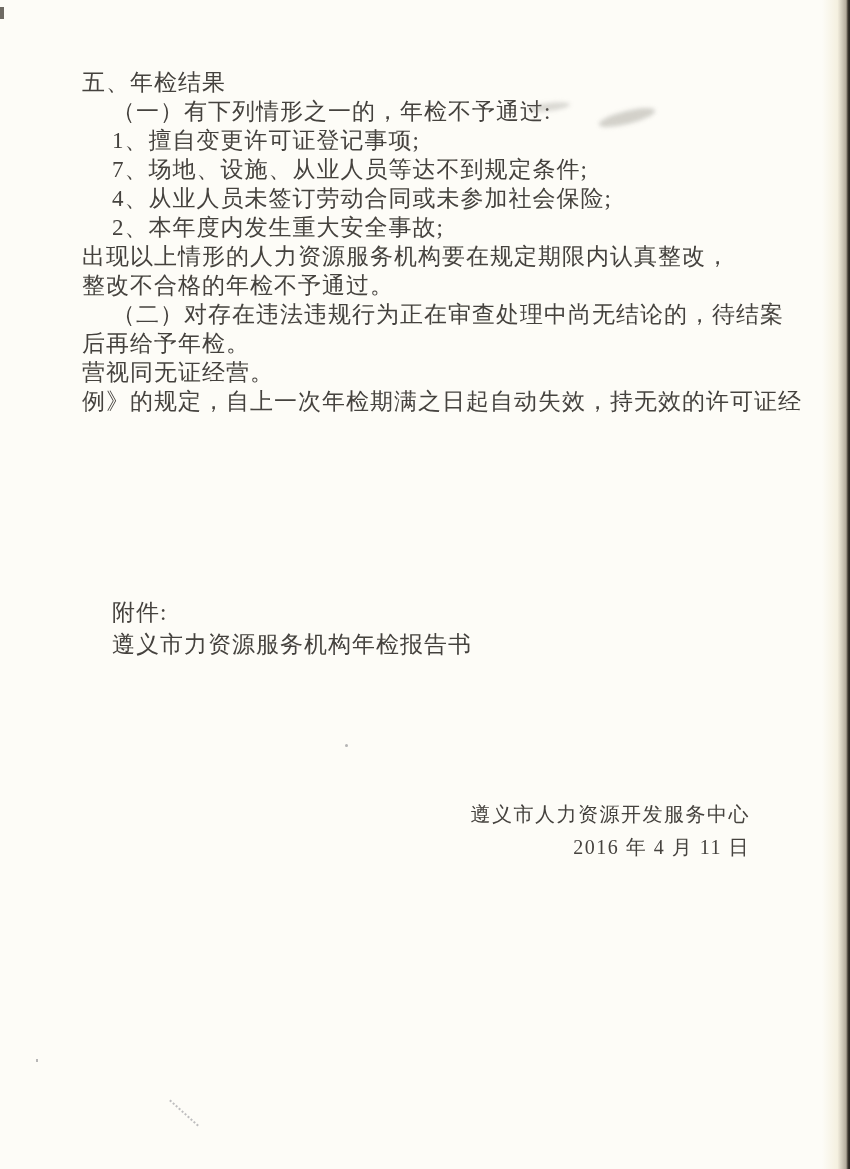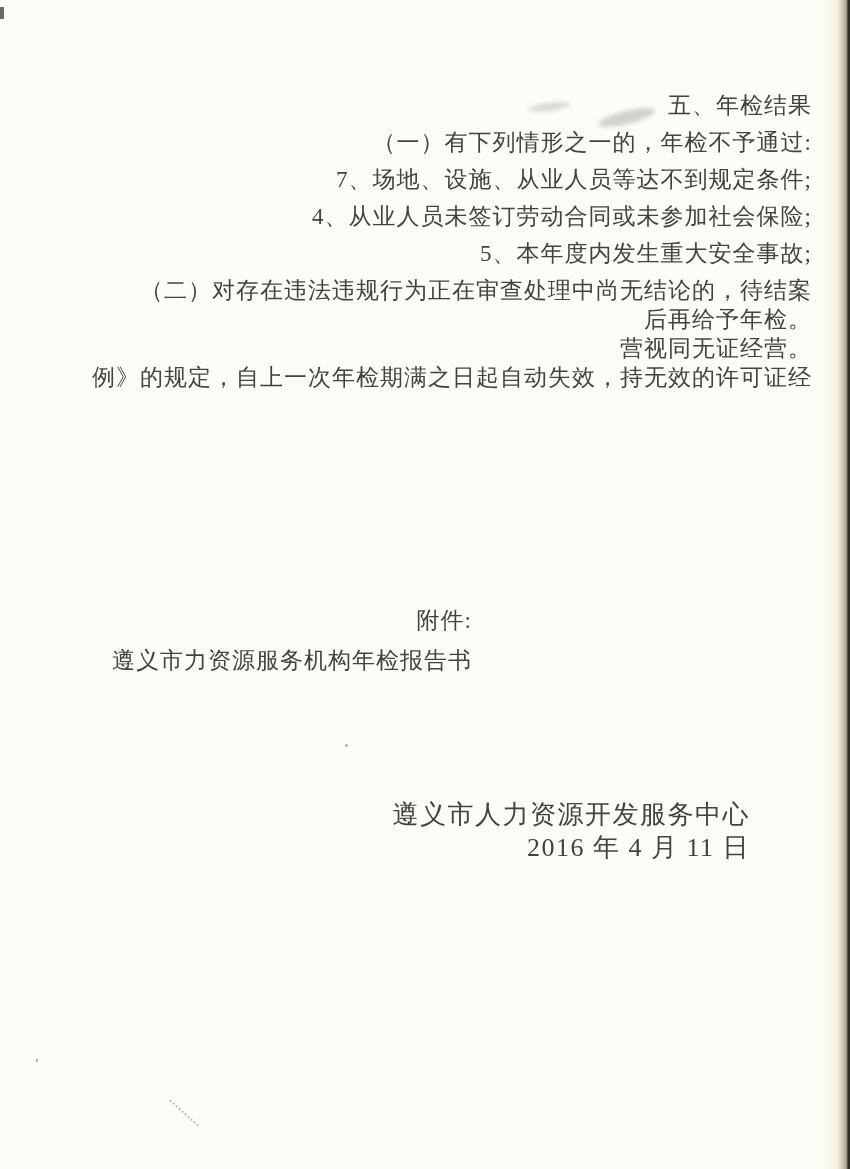--- a/index.html
+++ b/index.html
@@ -16,53 +16,51 @@
     color: #45423e;
   }
   .page {
     position: absolute;
     inset: 0;
   }
   
   .doc {
     position: absolute;
     left: 82px;
-    top: 91px;
+    top: 68px;
     width: 730px;
-    text-align: right;
   }
   .line {
     margin: 0;
     font-size: 23px;
     line-height: 29px;
     letter-spacing: 1px;
     white-space: nowrap;
     font-weight: 400;
   }
-  .indent { text-indent: 30px; margin-top: 8px; }
+  .indent { text-indent: 30px; }
 
   
   .attachment {
     position: absolute;
     left: 82px;
     top: 597px;
-    text-align: right;
   }
   .attachment .line { line-height: 32px; }
 
   
   .signature {
     position: absolute;
     right: 100px;
     top: 798px;
     text-align: right;
   }
   .sig-line {
     margin: 0;
-    font-size: 26px;
+    font-size: 20px;
     line-height: 33px;
     letter-spacing: 1.5px;
     white-space: nowrap;
     font-weight: 400;
   }
 
   
   .edge-strip {
     position: absolute;
     top: 0;
@@ -138,23 +136,26 @@
   }
 </style>
 </head>
 <body>
 
 <div class="page">
 
   <div class="doc">
     <p class="line">五、年检结果</p>
     <p class="line indent">（一）有下列情形之一的，年检不予通过:</p>
+    <p class="line indent">1、擅自变更许可证登记事项;</p>
     <p class="line indent">7、场地、设施、从业人员等达不到规定条件;</p>
     <p class="line indent">4、从业人员未签订劳动合同或未参加社会保险;</p>
-    <p class="line indent">5、本年度内发生重大安全事故;</p>
+    <p class="line indent">2、本年度内发生重大安全事故;</p>
+    <p class="line">出现以上情形的人力资源服务机构要在规定期限内认真整改，</p>
+    <p class="line">整改不合格的年检不予通过。</p>
     <p class="line indent">（二）对存在违法违规行为正在审查处理中尚无结论的，待结案</p>
     <p class="line">后再给予年检。</p>
     <p class="line">营视同无证经营。</p>
     <p class="line">例》的规定，自上一次年检期满之日起自动失效，持无效的许可证经</p>
   </div>
 
   <div class="attachment">
     <p class="line indent">附件:</p>
     <p class="line indent">遵义市力资源服务机构年检报告书</p>
   </div>

